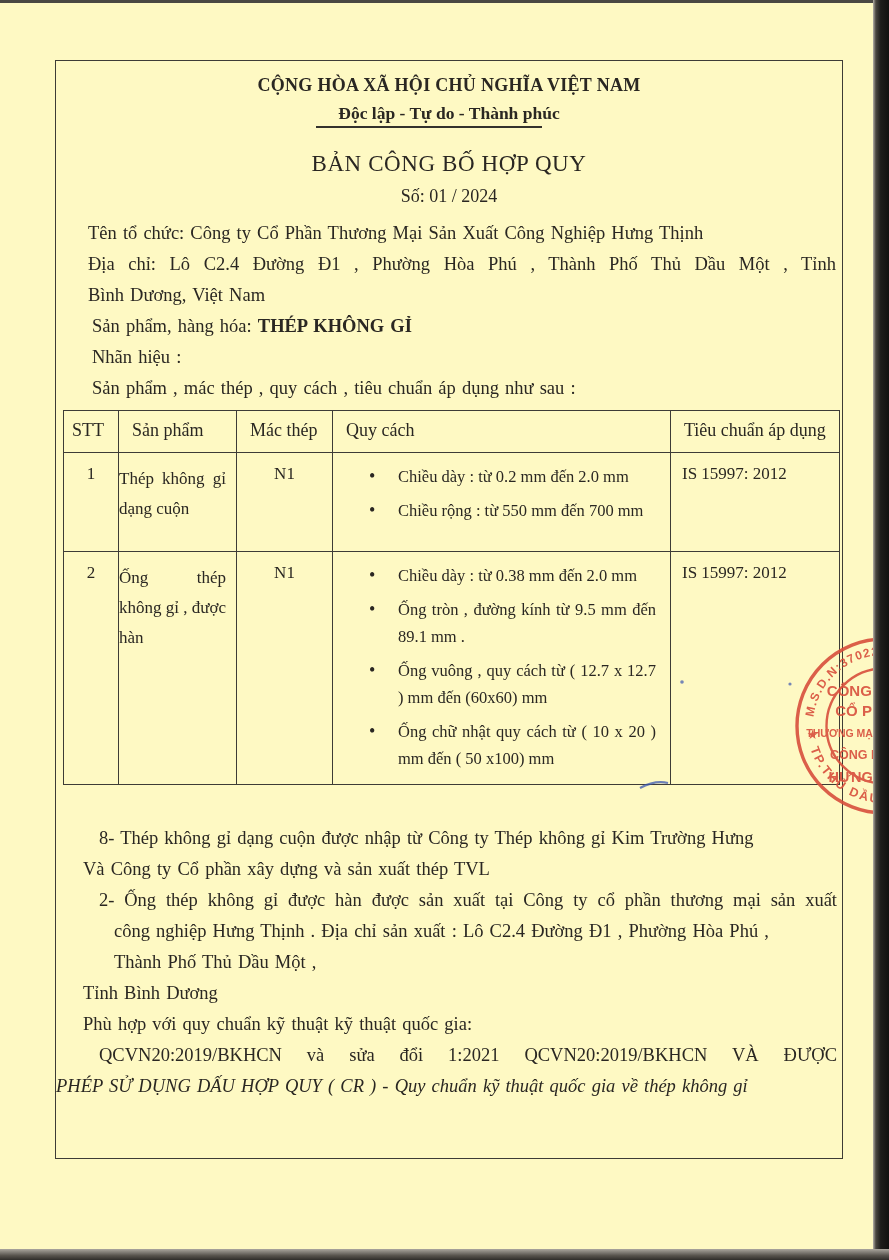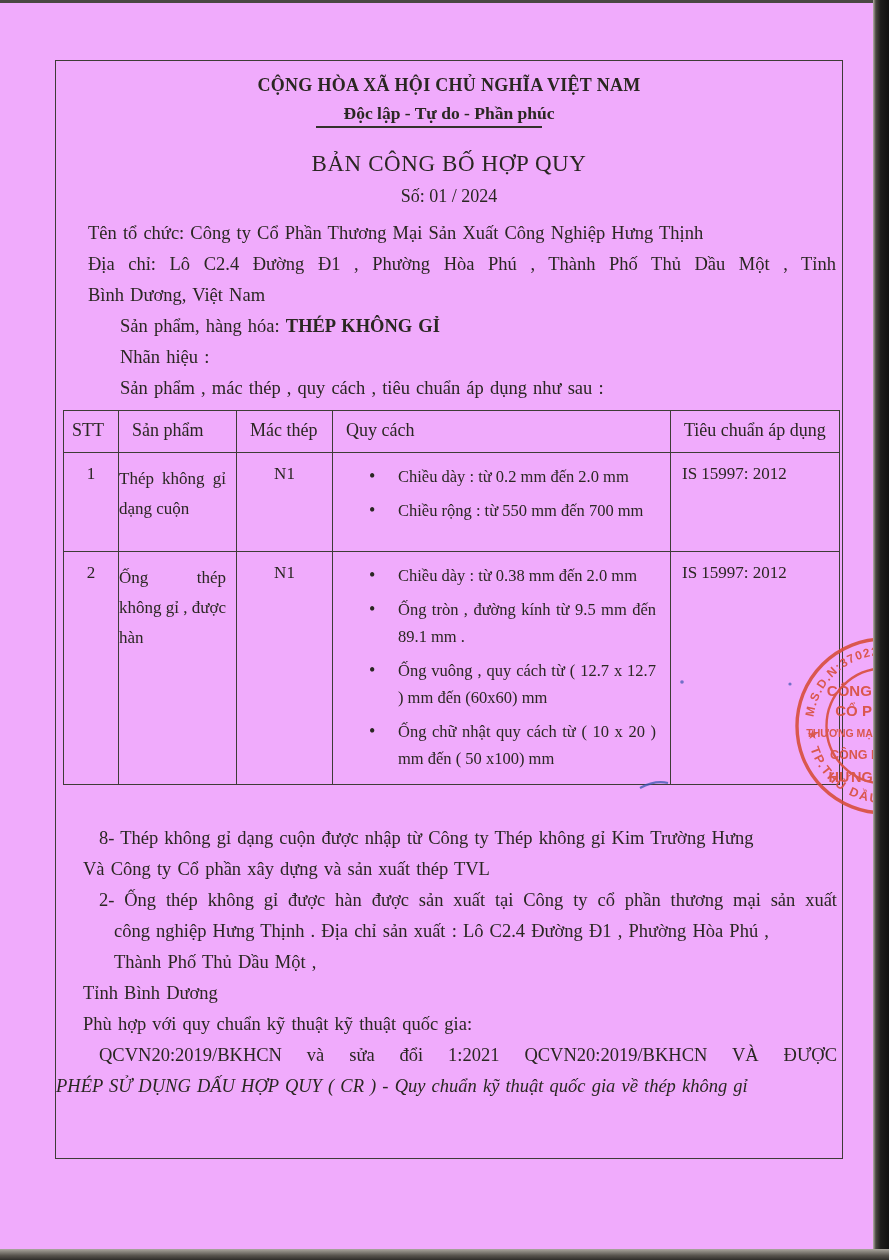--- a/index.html
+++ b/index.html
@@ -1,20 +1,20 @@
 <!DOCTYPE html>
 <html><head>
 <meta charset="utf-8">
 <style>
   html,body{margin:0;padding:0;}
   body{background:#e8e8e4;}
   .page{
     position:relative;
     width:889px;height:1260px;
-    background:#f0abfc;
+    background:#fef9c3;
     overflow:hidden;
     font-family:"Liberation Serif","DejaVu Serif",serif;
     color:#2a2722;
   }
   
   .edge-top{position:absolute;left:0;top:0;width:889px;height:3px;background:#4a4843;z-index:30;}
   .edge-right{position:absolute;top:0;left:873px;width:16px;height:1260px;z-index:30;
     background:linear-gradient(90deg,#b5b0a7 0%,#4a4741 18%,#1e1d1b 48%,#121110 100%);}
   .edge-bottom{position:absolute;left:0;top:1249px;width:889px;height:11px;z-index:30;
     background:linear-gradient(180deg,#aaa69e 0%,#57534d 60%,#2f2d2a 100%);}
@@ -27,21 +27,21 @@
 
   .header{text-align:center;margin-top:14px;}
   .h1{font-size:18px;font-weight:bold;letter-spacing:.3px;}
   .h2{font-size:17.5px;font-weight:bold;margin-top:7px;}
   .rule{width:226px;height:2px;background:#34322c;margin:2px auto 0;transform:translateX(-20px);}
   .title{font-size:23px;font-weight:normal;margin-top:23px;letter-spacing:.6px;}
   .docno{font-size:18px;margin-top:9px;}
 
   .body-block{margin-top:11px;font-size:18.5px;}
   .para{margin-left:32px;margin-right:6px;line-height:31px;word-spacing:1.5px;}
-  .para.indent{margin-left:64px;}
+  .para.indent{margin-left:36px;}
   .jl{text-align:justify;text-align-last:justify;}
   .bold{font-weight:bold;}
 
   table.spec-table{
     border-collapse:collapse;margin:6px 6px 0 7px;width:776px;table-layout:fixed;
     font-size:17px;
   }
   table.spec-table th,table.spec-table td{
     border:1.6px solid #3e3c36;vertical-align:top;box-sizing:border-box;
   }
@@ -73,21 +73,21 @@
 </style>
 </head>
 <body>
 
 <div class="page">
 
   <div class="border-box">
 
     <div class="header">
       <div class="h1">CỘNG HÒA XÃ HỘI CHỦ NGHĨA VIỆT NAM</div>
-      <div class="h2">Độc lập - Tự do - Phần phúc</div>
+      <div class="h2">Độc lập - Tự do - Thành phúc</div>
       <div class="rule"></div>
       <div class="title">BẢN CÔNG BỐ HỢP QUY</div>
       <div class="docno">Số: 01 / 2024</div>
     </div>
 
     <div class="body-block">
       <div class="para">Tên tổ chức: Công ty Cổ Phần Thương Mại Sản Xuất Công Nghiệp Hưng Thịnh</div>
       <div class="para jl">Địa chỉ: Lô C2.4 Đường Đ1 , Phường Hòa Phú , Thành Phố Thủ Dầu Một , Tỉnh</div>
       <div class="para">Bình Dương, Việt Nam</div>
       <div class="para indent"><span>Sản phẩm, hàng hóa: </span><span class="bold">THÉP KHÔNG GỈ</span></div>

